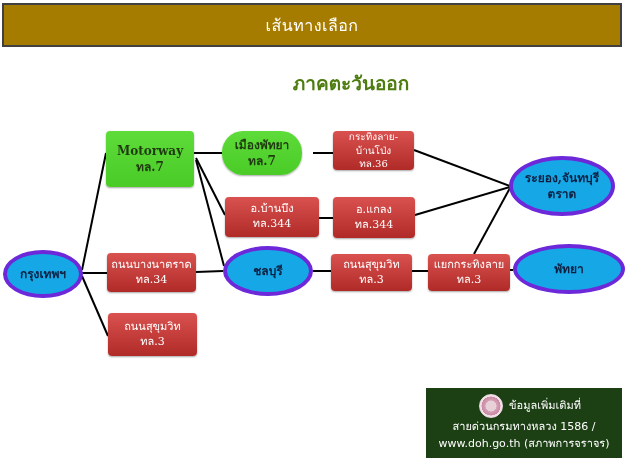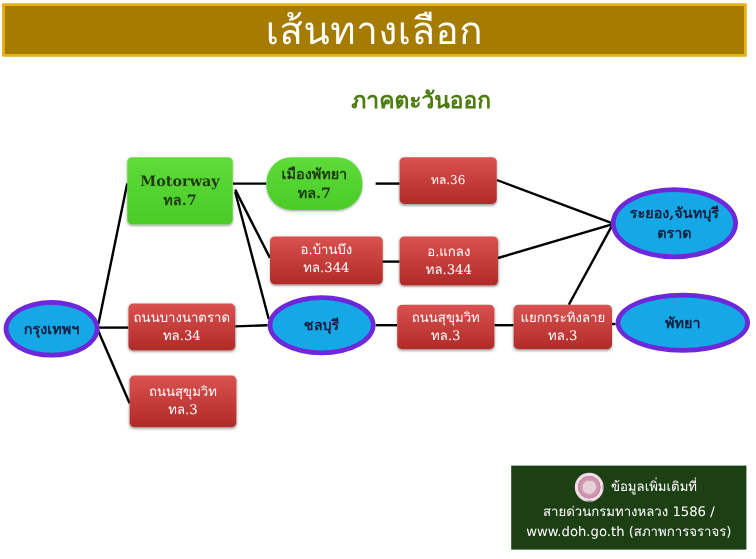--- a/index.html
+++ b/index.html
@@ -3,23 +3,23 @@
 <meta charset="utf-8">
 <style>
   html, body { margin: 0; padding: 0; }
   body {
     width: 630px; height: 466px; position: relative; overflow: hidden;
     background: #ffffff;
     font-family: "DejaVu Sans", "Liberation Sans", sans-serif;
   }
   .header {
     position: absolute; left: 2px; top: 3px; width: 616px; height: 40px;
-    background: #A67C00; border: 2px solid #eab308;
+    background: #A67C00; border: 2px solid #404040;
     display: flex; align-items: center; justify-content: center;
-    color: #ffffff; font-size: 32px; letter-spacing: 0.5px;
+    color: #ffffff; font-size: 16px; letter-spacing: 0.5px;
   }
   .subtitle {
     position: absolute; left: 0; top: 68px; width: 630px; text-align: center;
     color: #4d7c0f; font-size: 19px; font-weight: bold; padding-left: 36px;
   }
   svg.lines { position: absolute; left: 0; top: 0; width: 630px; height: 466px; }
   .node {
     position: absolute; box-sizing: border-box;
     display: flex; flex-direction: column; align-items: center; justify-content: center;
     text-align: center; line-height: 1.35;
@@ -105,20 +105,21 @@
   <span>Motorway</span>
   <span>ทล.7</span>
 </div>
 
 <div class="node box green" style="left:222px; top:131px; width:80px; height:44px;border-radius:21px;">
   <span>เมืองพัทยา</span>
   <span>ทล.7</span>
 </div>
 
 <div class="node box red" style="left:333px; top:131px; width:81px; height:39px; font-size:10px;">
+  <span>กระทิงลาย-บ้านโป่ง</span>
   <span>ทล.36</span>
 </div>
 
 <div class="node ellipse" style="left:509px; top:156px; width:106px; height:60px;">
   <span>ระยอง,จันทบุรี</span>
   <span>ตราด</span>
 </div>
 
 <div class="node box red" style="left:225px; top:197px; width:94px; height:40px;">
   <span>อ.บ้านบึง</span>

